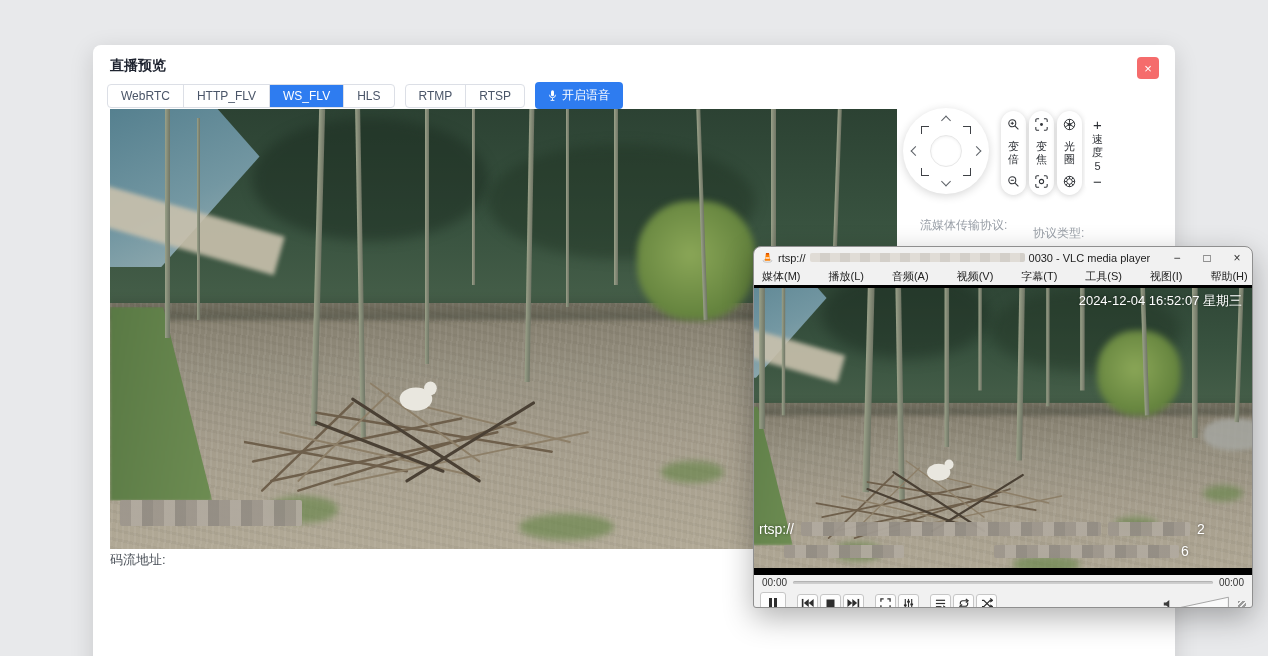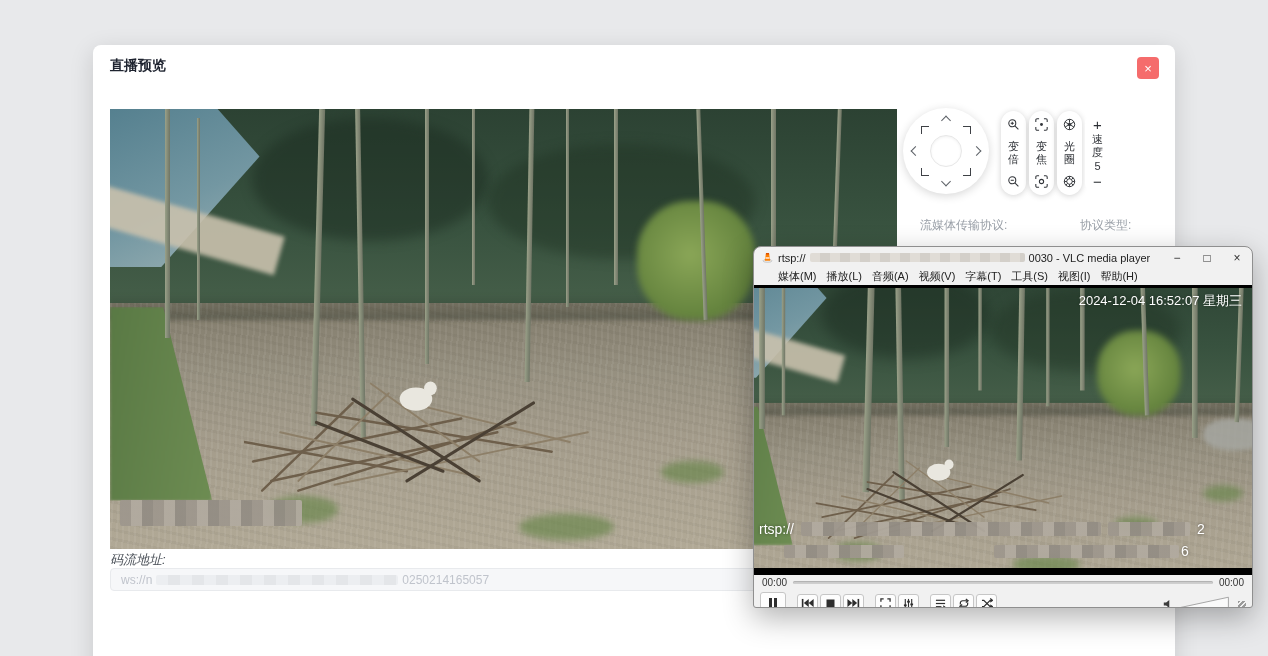--- a/index.html
+++ b/index.html
@@ -79,37 +79,37 @@
   .pill { width:25px; height:84px; background:#fff; border-radius:13px;
     box-shadow:0 1px 6px rgba(0,0,0,.18); display:flex; flex-direction:column;
     align-items:center; justify-content:space-between; padding:6px 0; }
   .pill.flat { box-shadow:none; }
   .pill-label { width:13px; font-size:11px; color:#33363b; line-height:1.2; word-break:break-all; text-align:center; }
   .pill-btn { width:15px; height:15px; display:flex; align-items:center; justify-content:center; cursor:pointer; }
   .pill-sign { font-size:15px; color:#2b2e33; cursor:pointer; line-height:1; }
   .proto-label { position:absolute; top:172px; font-size:12px; color:#9aa0a8; white-space:nowrap; }
 
   
-  .stream-label { position:absolute; left:17px; top:506px; font-size:13px; color:#4a5058;font-style:italic; }
+  .stream-label { position:absolute; left:17px; top:506px; font-size:13px; color:#4a5058; }
   .stream-input { position:absolute; left:17px; top:523px; width:1041px; height:23px;
     background:#f6f7f9; border:1px solid #e8eaed; border-radius:4px;
     display:flex; align-items:center; padding:0 10px; font-size:12px; color:#c0c4cc; }
   .px-light { background:repeating-linear-gradient(90deg,#eceef1 0 12px,#e4e6e9 12px 24px); border-radius:2px;
     height:10px; }
 
   
   .vlc { position:absolute; left:753px; top:246px; width:500px; height:362px;
     background:#f1f1f1; border:1px solid #8f8f8f; border-radius:8px 8px 3px 3px;
     box-shadow:0 10px 30px rgba(0,0,0,.3); overflow:hidden; }
   .vlc-titlebar { height:21px; display:flex; align-items:center; padding:0 0 0 7px; font-size:11px; color:#222; }
   .vlc-title-text { display:flex; align-items:center; gap:4px; flex:1; min-width:0; }
   .vlc-win-btns { display:flex; }
   .vlc-win-btn { width:30px; height:21px; display:flex; align-items:center; justify-content:center;
     font-size:12px; color:#333; cursor:pointer; }
-  .vlc-menubar { height:17px; display:flex; align-items:center; gap:10px; padding-left:24px;
+  .vlc-menubar { height:17px; display:flex; align-items:center; gap:28px; padding-left:8px;
     font-size:11px; color:#222; background:#f1f1f1; }
   .vlc-menu-item { cursor:pointer; white-space:nowrap; }
   .vlc-video { position:relative; height:290px; background:#000; overflow:hidden; }
   .vlc-scene { position:absolute; left:0; right:0; top:3px; bottom:7px; overflow:hidden; background:#8f897c; }
   .vlc-scene .scene { transform:scale(1.13) translate(-1.5%,-3%); transform-origin:40% 40%; }
   .ts-vlc { right:10px; top:7px; font-size:13px; }
   .rtsp-line1 { position:absolute; left:5px; bottom:38px; display:flex; align-items:center; gap:7px;
     color:#fff; font-size:14px; text-shadow:0 0 3px rgba(0,0,0,.5); }
   .rtsp-line2 { position:absolute; left:30px; bottom:16px; display:flex; align-items:center; gap:90px;
     color:#fff; font-size:14px; text-shadow:0 0 3px rgba(0,0,0,.5); }
@@ -129,20 +129,41 @@
 <body>
 
 <div id="stage">
 
   <div class="modal">
     <div class="modal-title">直播预览</div>
     <div class="modal-close">
       <span>×</span>
     </div>
 
+    <div class="tab-row">
+      <div class="seg-group">
+        <div class="seg">WebRTC</div>
+        <div class="seg">HTTP_FLV</div>
+        <div class="seg active">WS_FLV</div>
+        <div class="seg">HLS</div>
+      </div>
+      <div class="seg-group">
+        <div class="seg">RTMP</div>
+        <div class="seg">RTSP</div>
+      </div>
+      <button class="voice-btn">
+        <svg width="9" height="13" viewBox="0 0 12 16">
+          <rect x="4" y="1" width="4" height="8" rx="2" fill="#fff"></rect>
+          <path d="M2 7a4 4 0 0 0 8 0" stroke="#fff" stroke-width="1.2" fill="none"></path>
+          <line x1="6" y1="11.5" x2="6" y2="14" stroke="#fff" stroke-width="1.2"></line>
+          <line x1="3.5" y1="14.5" x2="8.5" y2="14.5" stroke="#fff" stroke-width="1.2"></line>
+        </svg>
+        <span>开启语音</span>
+      </button>
+    </div>
 
     <div class="video-main">
       <div class="scene-wrap">
   <div class="scene">
     <div class="forest"></div>
     <div class="canopy" style="left:18%;top:2%;width:30%;height:28%;background:rgba(25,40,28,.45);"></div>
     <div class="canopy" style="left:48%;top:8%;width:34%;height:26%;background:rgba(28,44,30,.4);"></div>
     <div class="water"></div>
     <div class="sand"></div>
     <div class="slope"></div>
@@ -262,28 +283,23 @@
       </div>
       <div class="pill flat">
         <span class="pill-sign">+</span>
         <span class="pill-label">速度</span>
         <span class="pill-label">5</span>
         <span class="pill-sign">−</span>
       </div>
     </div>
 
     <div class="proto-label" style="left:827px;">流媒体传输协议:</div>
-    <div class="proto-label" style="left:987px;">协议类型:</div>
+    <div class="proto-label" style="left:940px;margin-top:8px;">协议类型:</div>
 
     <div class="stream-label">码流地址:</div>
-    <div class="stream-input">
-      <span>ws://n</span>
-      <span class="px-light" style="width:242px;margin:0 4px;"></span>
-      <span>0250214165057</span>
-    </div>
   </div>
 
   <div class="vlc">
     <div class="vlc-titlebar">
       <div class="vlc-title-text">
         <svg width="13" height="13" viewBox="0 0 16 16">
           <ellipse cx="8" cy="12.1" rx="5.6" ry="1.9" fill="#e9e9e9" stroke="#9a9a9a" stroke-width=".5"></ellipse>
           <path d="M4.6 12 6.2 2.6h3.6L11.4 12Z" fill="#ff7f00"></path>
           <path d="M5.5 8.6h5" stroke="#fff" stroke-width="1.6"></path>
           <path d="M6.2 2.6h3.6l.3 1.6H5.9Z" fill="#d94f00"></path>

